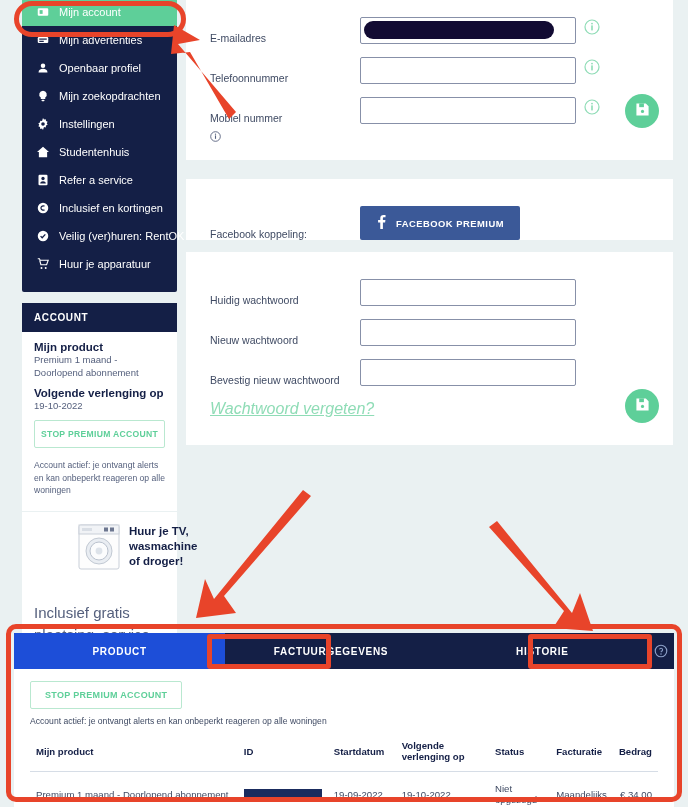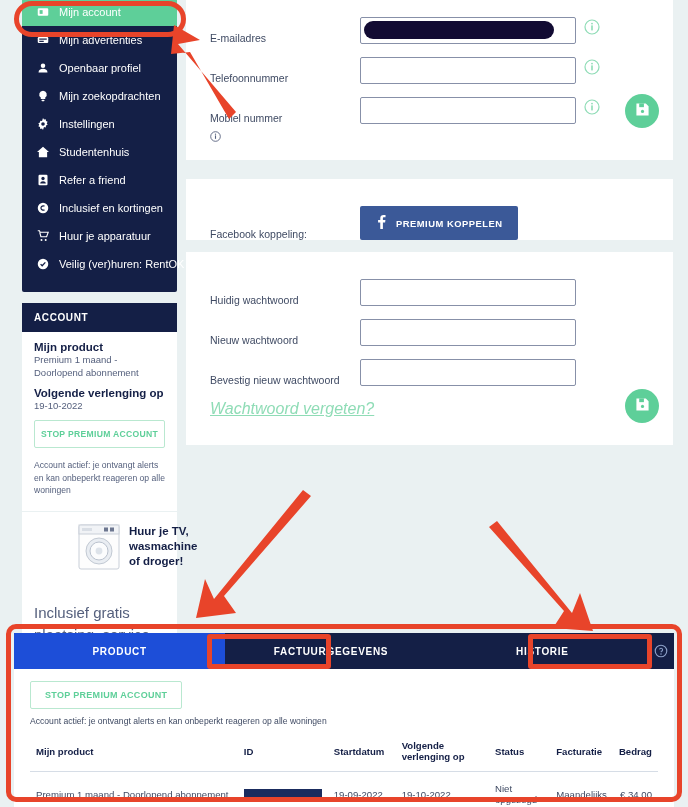--- a/index.html
+++ b/index.html
@@ -223,52 +223,52 @@
     </div>
 
     <div class="nav-item">
       <span class="ic">
         <svg width="12" height="12" viewBox="0 0 16 16">
             <rect x="2" y="1" width="12" height="14" rx="1.5" fill="#fff"></rect>
             <circle cx="8" cy="6" r="2.2" fill="#141f46"></circle>
             <path d="M4.3 12.5c0-2 1.7-3 3.7-3s3.7 1 3.7 3z" fill="#141f46"></path>
           </svg>
       </span>
-      <span class="nav-label">Refer a friend</span>
+      <span class="nav-label">Refer a service</span>
     </div>
 
     <div class="nav-item">
       <span class="ic">
         <svg width="12" height="12" viewBox="0 0 16 16">
             <circle cx="8" cy="8" r="7" fill="#fff"></circle>
             <path d="M10 5.5A3.3 3.3 0 0 0 5.2 8 3.3 3.3 0 0 0 10 10.5" stroke="#141f46" stroke-width="1.6" fill="none"></path>
           </svg>
       </span>
       <span class="nav-label">Inclusief en kortingen</span>
+    </div>
+
+    <div class="nav-item">
+      <span class="ic">
+        <svg width="12" height="12" viewBox="0 0 16 16">
+            <circle cx="8" cy="8" r="7" fill="#fff"></circle>
+            <path d="M4.8 8.2l2.1 2.1 4.2-4.4" stroke="#141f46" stroke-width="1.7" fill="none"></path>
+          </svg>
+      </span>
+      <span class="nav-label">Veilig (ver)huren: RentOK</span>
     </div>
 
     <div class="nav-item">
       <span class="ic">
         <svg width="12" height="12" viewBox="0 0 16 16">
             <path d="M1 1h2.2l1 2H15l-2.2 6H5.2L3.6 3" stroke="#fff" stroke-width="1.5" fill="none"></path>
             <circle cx="6" cy="13.2" r="1.3" fill="#fff"></circle>
             <circle cx="11.6" cy="13.2" r="1.3" fill="#fff"></circle>
           </svg>
       </span>
       <span class="nav-label">Huur je apparatuur</span>
-    </div>
-
-    <div class="nav-item">
-      <span class="ic">
-        <svg width="12" height="12" viewBox="0 0 16 16">
-            <circle cx="8" cy="8" r="7" fill="#fff"></circle>
-            <path d="M4.8 8.2l2.1 2.1 4.2-4.4" stroke="#141f46" stroke-width="1.7" fill="none"></path>
-          </svg>
-      </span>
-      <span class="nav-label">Veilig (ver)huren: RentOK</span>
     </div>
   </nav>
 
   <section class="acct-card">
     <div class="acct-head">ACCOUNT</div>
     <div class="acct-body">
       <div class="acct-h">Mijn product</div>
       <div class="acct-p">Premium 1 maand - Doorlopend abonnement</div>
       <div class="acct-h">Volgende verlenging op</div>
       <div class="acct-date">19-10-2022</div>
@@ -364,21 +364,21 @@
 
   <section class="panel" id="panel-facebook">
     <div class="frow" style="height:61px">
       <div class="flabel">Facebook koppeling:</div>
       <button class="fb-btn">
         <span>
           <svg width="11" height="14" viewBox="0 0 10 16">
               <path d="M6.6 16V8.7h2.5l.4-2.9H6.6V4c0-.8.2-1.4 1.4-1.4h1.6V.1C9.3.1 8.4 0 7.3 0 5.1 0 3.6 1.3 3.6 3.7v2.1H1.1v2.9h2.5V16z" fill="#fff"></path>
             </svg>
         </span>
-        <span>PREMIUM KOPPELEN</span>
+        <span>FACEBOOK PREMIUM</span>
       </button>
     </div>
   </section>
 
   <section class="panel" id="panel-password">
     <div style="height:14px"></div>
 
     <div class="frow">
       <div class="flabel">Huidig wachtwoord</div>
       <div class="fwrap">

